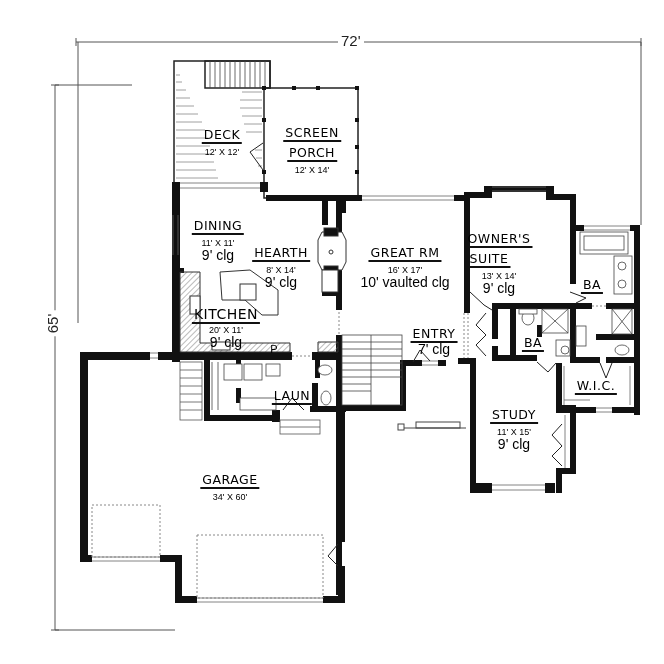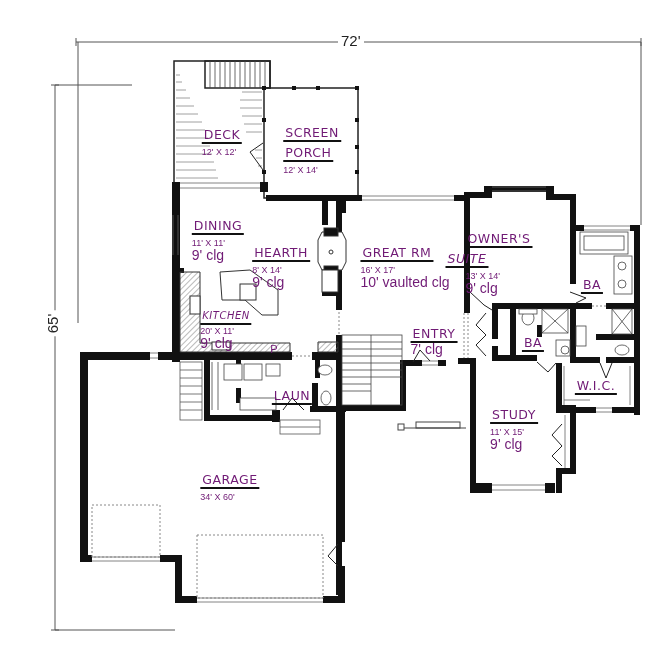--- a/index.html
+++ b/index.html
@@ -1,18 +1,18 @@
 <!DOCTYPE html>
 <html><head>
 <meta charset="utf-8">
 <style>
   html, body { margin: 0; padding: 0; background: #ffffff; }
   body { width: 664px; height: 664px; overflow: hidden; position: relative; font-family: "Liberation Sans", sans-serif; }
   #plan { position: absolute; left: 0; top: 0; width: 664px; height: 664px; }
-  .lbl { position: absolute; transform: translateX(-50%); text-align: left; white-space: nowrap; color: #701a75; }
+  .lbl { position: absolute; transform: translateX(-50%); text-align: center; white-space: nowrap; color: #000000; }
   .room-name { font-family: "DejaVu Sans", sans-serif; font-size: 12.5px; letter-spacing: 0.5px; text-transform: uppercase; border-bottom: 2px solid #111; line-height: 13px; padding: 0 2px 1px; display: inline-block; font-weight: normal; }
   .room-name.line2 { margin-top: 4px; }
   .room-dim { font-size: 9px; line-height: 12px; display: block; margin-top: 2px; }
   .room-clg { font-size: 14px; line-height: 12px; display: block; }
   .dim-text { position: absolute; font-family: "Liberation Sans", sans-serif; font-size: 15px; color: #222; background: #fff; padding: 0 3px; }
   .dim-vert { transform: rotate(-90deg); transform-origin: center; }
 </style>
 </head>
 <body>
 
@@ -345,31 +345,31 @@
 </div>
 
 <div class="lbl" style="left:405px; top:243px;">
   <span class="room-name">Great Rm</span>
   <span class="room-dim">16' X 17'</span>
   <span class="room-clg">10' vaulted clg</span>
 </div>
 
 <div class="lbl" style="left:499px; top:229px;">
   <span class="room-name">Owner's</span><br>
-  <span class="room-name line2" style="margin-left:-20px;font-style:italic;">Suite</span>
+  <span class="room-name line2" style="margin-left:-20px;">Suite</span>
   <span class="room-dim">13' X 14'</span>
   <span class="room-clg">9' clg</span>
 </div>
 
 <div class="lbl" style="left:592px; top:275px;">
   <span class="room-name">BA</span>
 </div>
 
 <div class="lbl" style="left:226px; top:305px;">
-  <span class="room-name" style="font-size:10px;font-style:italic;">Kitchen</span>
+  <span class="room-name" style="font-size:14px;">Kitchen</span>
   <span class="room-dim" style="margin-top:0;">20' X 11'</span>
   <span class="room-clg">9' clg</span>
 </div>
 
 <div class="lbl" style="left:274px; top:339px;">
   <span style="font-size:11px;">P</span>
 </div>
 
 <div class="lbl" style="left:434px; top:324px;">
   <span class="room-name">Entry</span>

